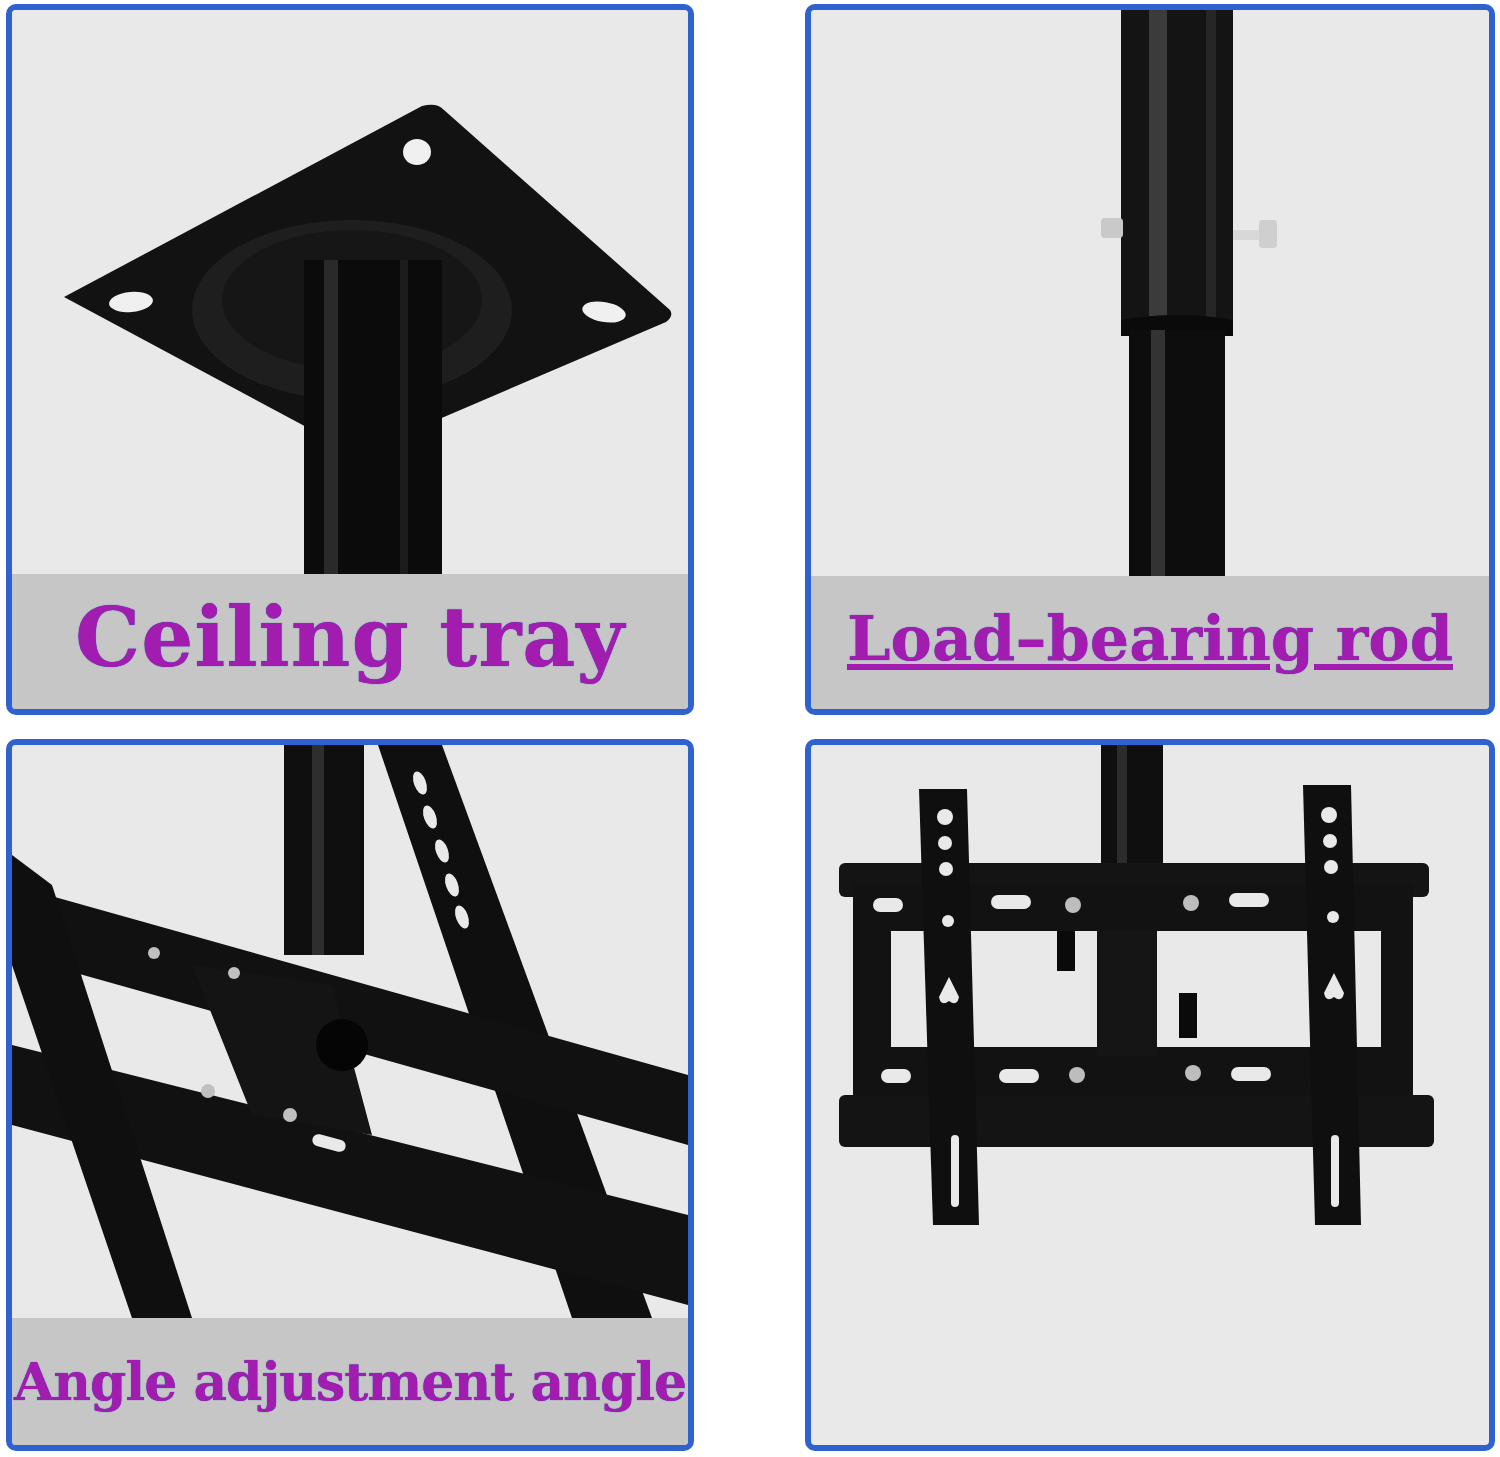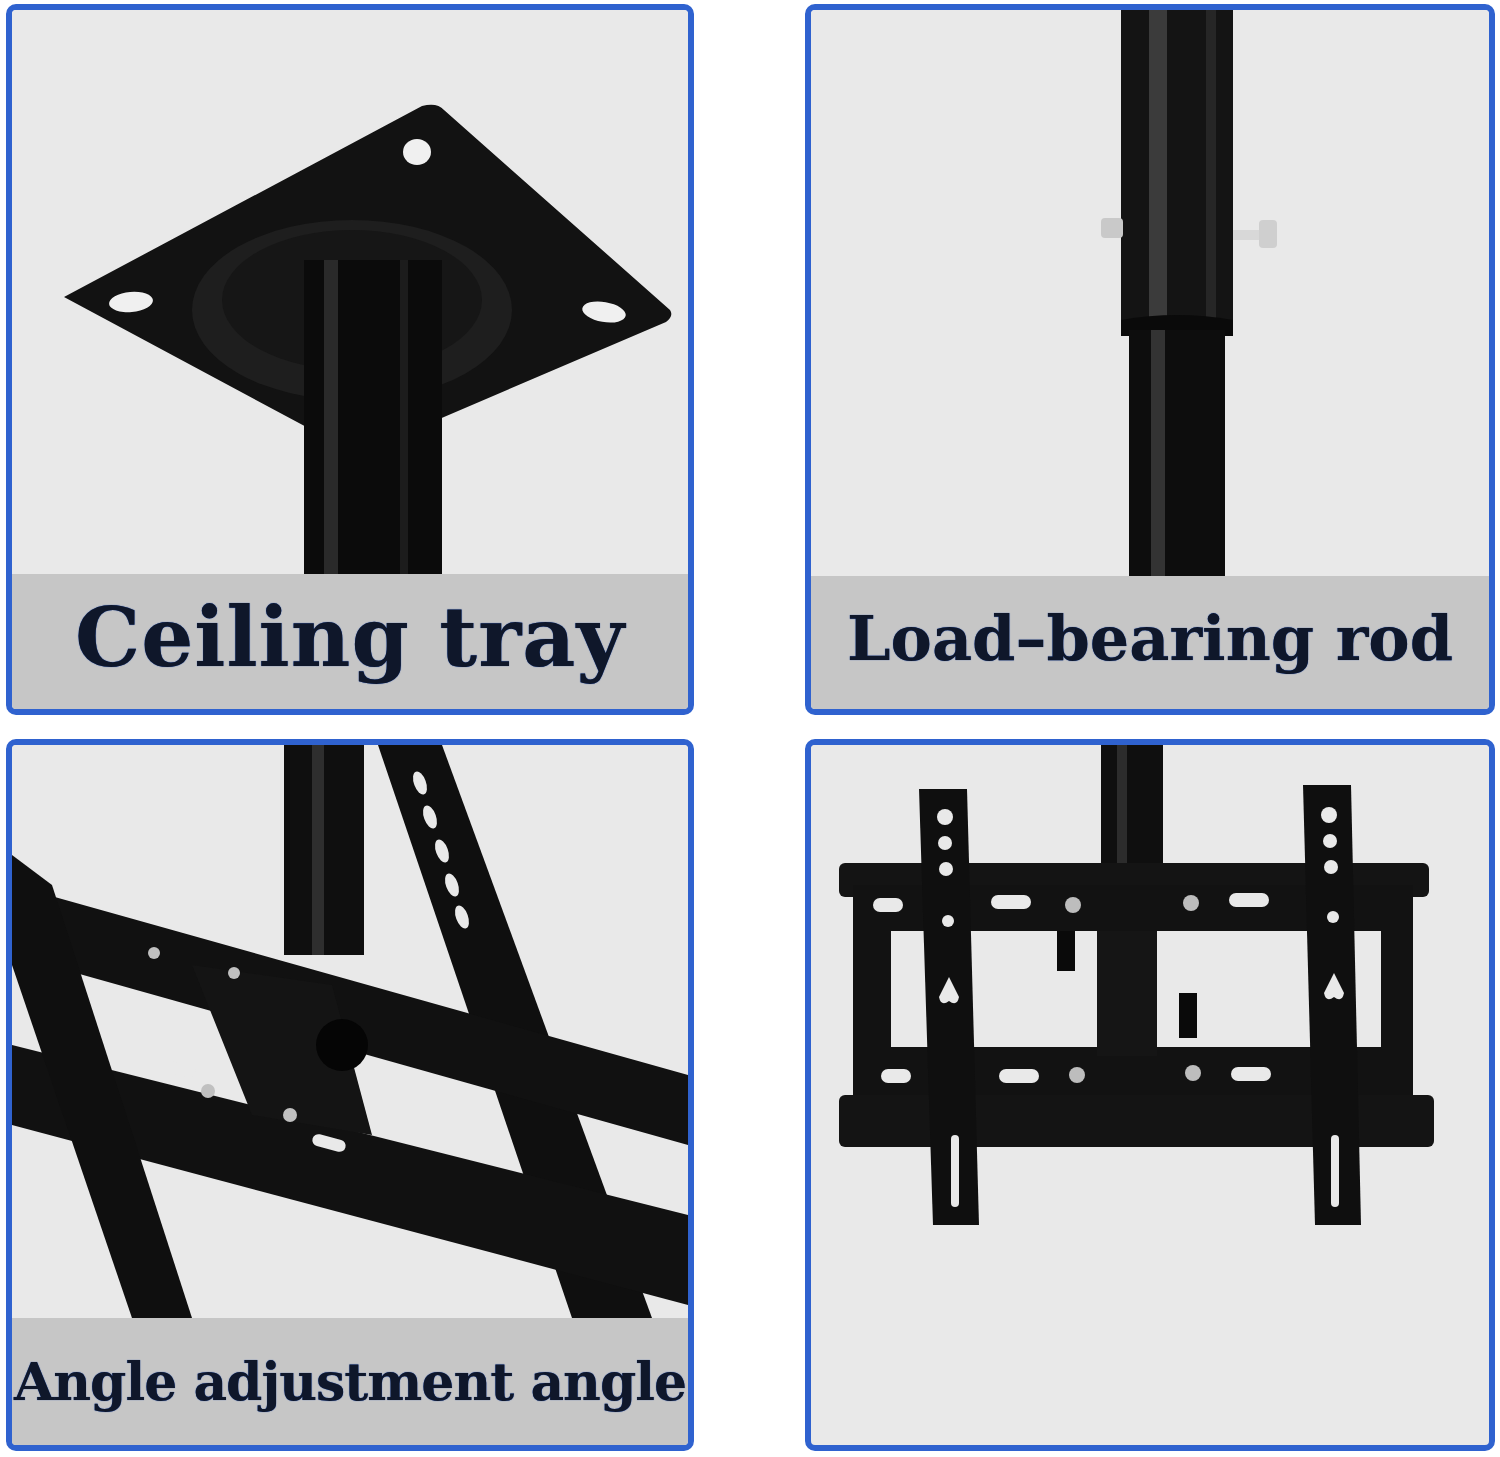--- a/index.html
+++ b/index.html
@@ -10,36 +10,36 @@
     border: 6px solid #2f62cf;
     border-radius: 10px;
     background: #e9e9e9;
     overflow: hidden;
   }
   .panel .photo { position: absolute; left: 0; top: 0; right: 0; }
   .panel .caption {
     position: absolute; left: 0; right: 0; bottom: 0;
     background: #c6c6c6;
     display: flex; align-items: center; justify-content: center;
-    color: #0f172a;
+    color: #a21caf;
     font-weight: bold;
     font-family: "DejaVu Serif", "Liberation Serif", serif;
     text-shadow: 0 0 1px #0b3fb0;
     white-space: nowrap;
   }
   #p1 { left: 6px; top: 4px; width: 688px; height: 711px; }
   #p2 { left: 805px; top: 4px; width: 690px; height: 711px; }
   #p3 { left: 6px; top: 739px; width: 688px; height: 712px; }
   #p4 { left: 805px; top: 739px; width: 690px; height: 712px; }
   #p1 .photo, #p2 .photo { height: 574px; }
   #p1 .caption, #p2 .caption { height: 125px; }
   #p3 .photo, #p4 .photo { height: 573px; }
   #p3 .caption, #p4 .caption { height: 127px; margin-top: 28px; }
   #p1 .caption { font-size: 82px; letter-spacing: 1px; padding-bottom: 10px; }
-  #p2 .caption { font-size: 62px; letter-spacing: 0px; padding-bottom: 8px; }
+  #p2 .caption { font-size: 62px; letter-spacing: 0px; padding-bottom: 8px; text-decoration: underline; }
   #p3 .caption { font-size: 52px; letter-spacing: -1px; }
   #p4 .caption { font-size: 74px; }
   svg { display: block; }
 </style>
 </head>
 <body>
 
 <div class="panel" id="p1">
   <div class="photo">
     <svg width="676" height="574" viewBox="0 0 676 574">

